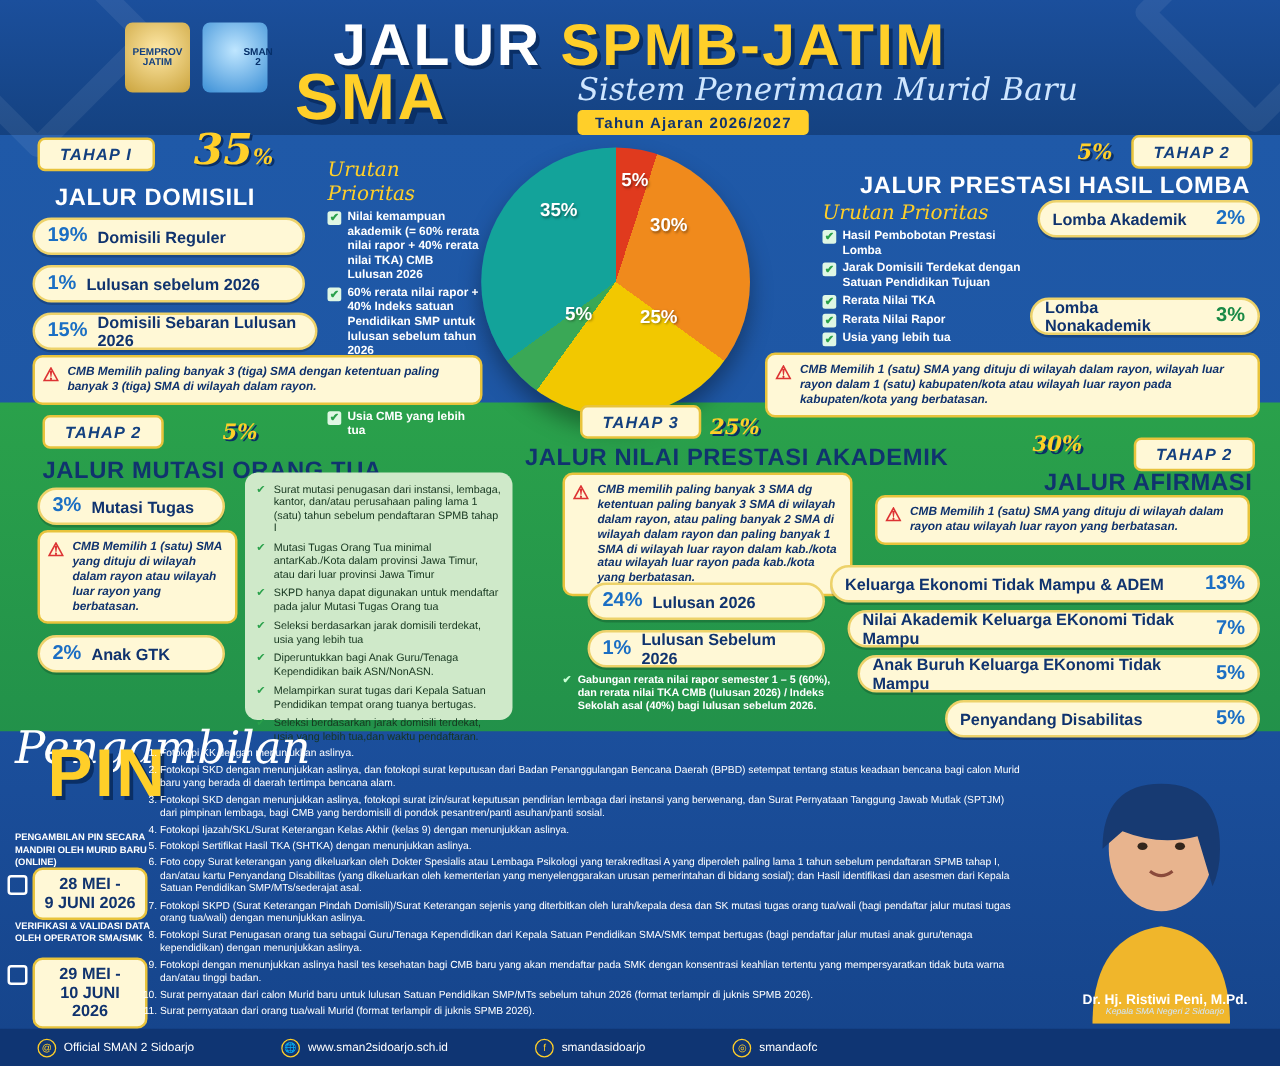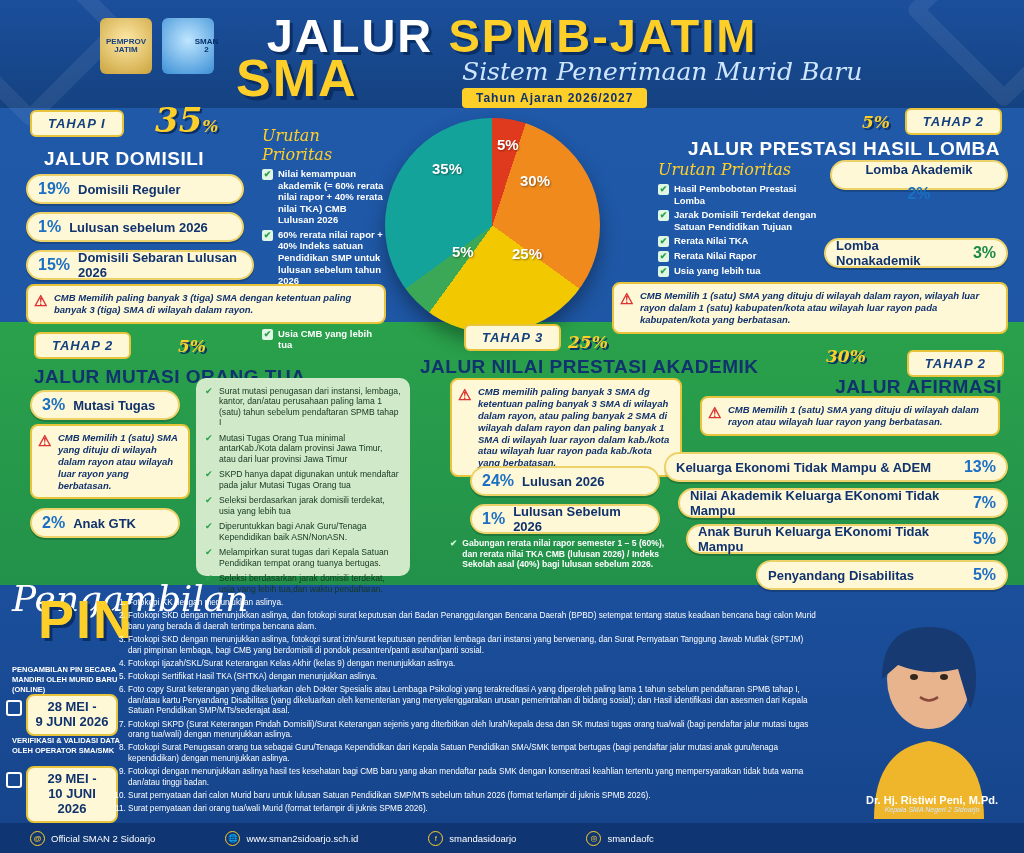--- a/index.html
+++ b/index.html
@@ -177,21 +177,21 @@
           <span class="bx">✔</span>
           <span>Rerata Nilai Rapor</span>
         </li>
       <li>
           <span class="bx">✔</span>
           <span>Usia yang lebih tua</span>
         </li>
     </ul>
   </div>
 
-  <div class="pill" style="left:830px;top:160px;width:178px;justify-content:space-between;flex-direction:column;">
+  <div class="pill" style="left:830px;top:160px;width:178px;justify-content:space-between;">
     <span>Lomba Akademik</span>
     <span class="num">2%</span>
   </div>
   <div class="pill" style="left:824px;top:238px;width:184px;justify-content:space-between;">
     <span>Lomba Nonakademik</span>
     <span class="numg">3%</span>
   </div>
 
   <div class="warn" style="left:612px;top:282px;width:396px;">CMB Memilih 1 (satu) SMA yang dituju di wilayah dalam rayon, wilayah luar rayon dalam 1 (satu) kabupaten/kota atau wilayah luar rayon pada kabupaten/kota yang berbatasan.</div>
 

